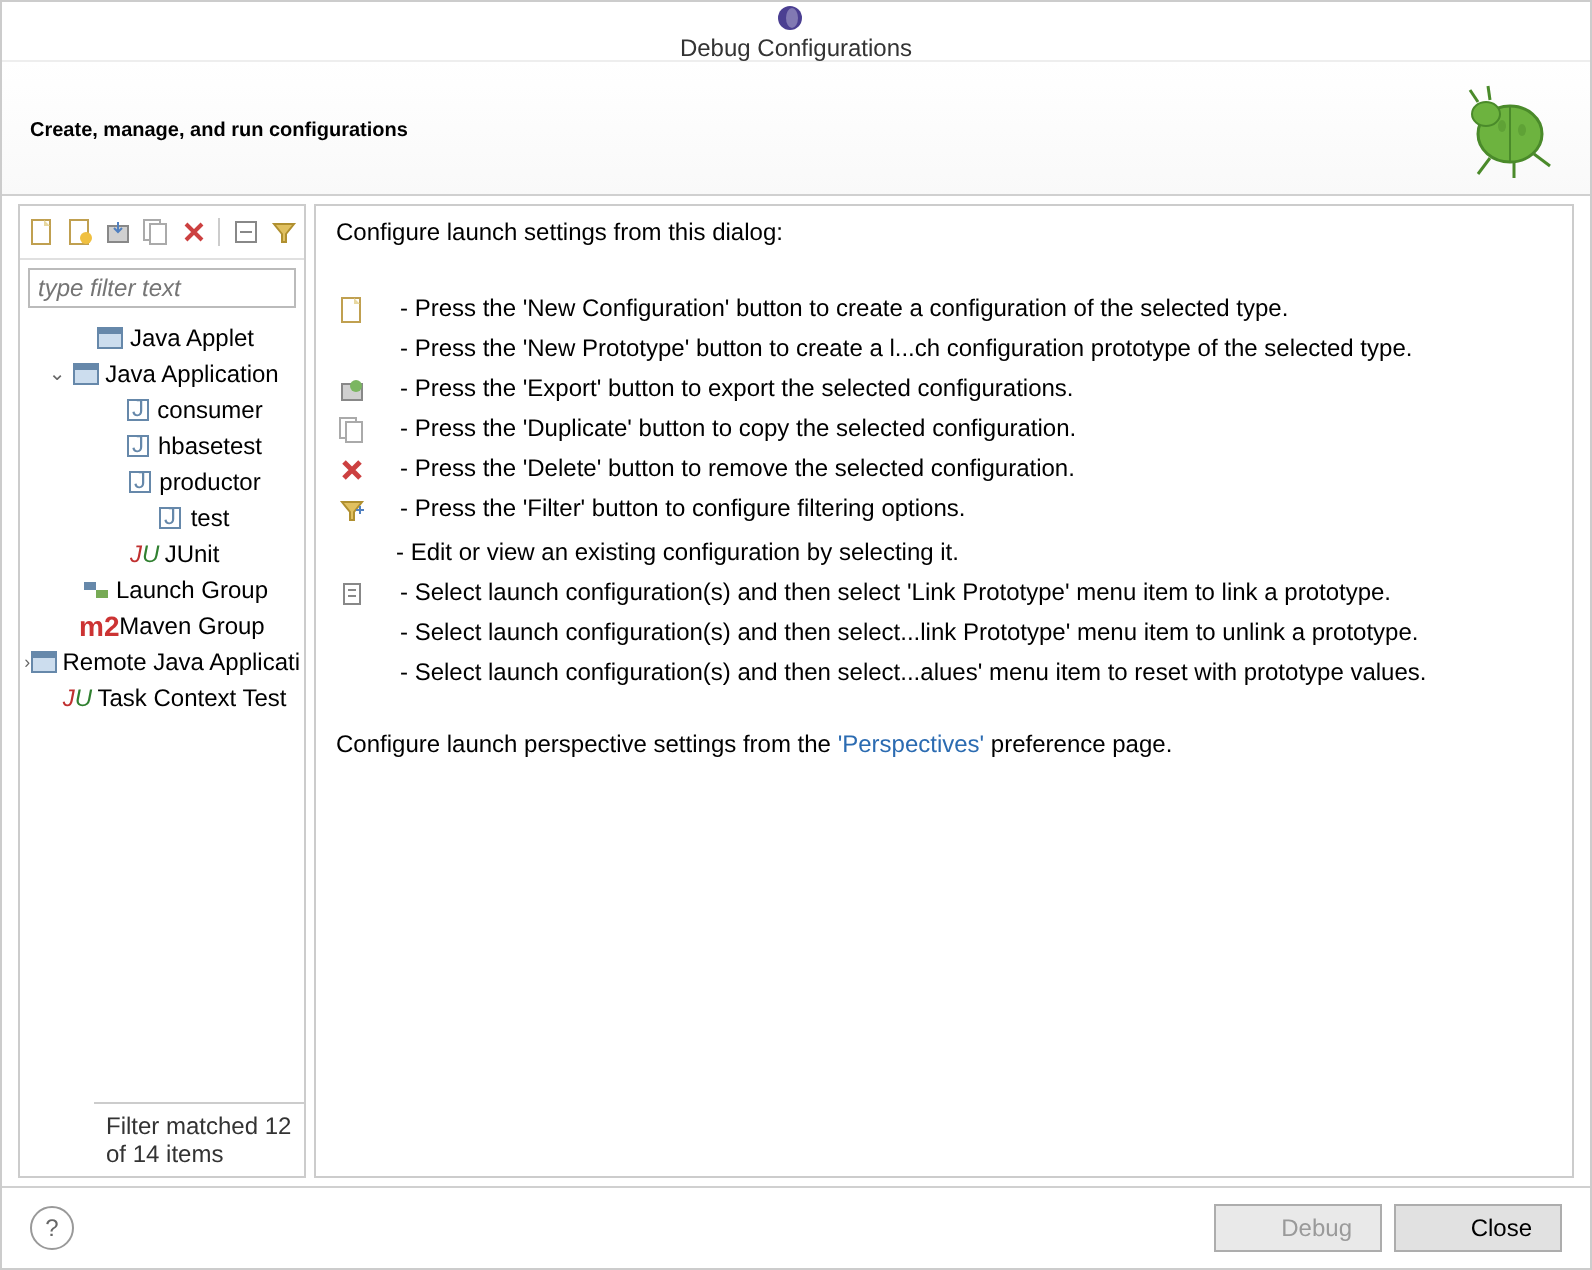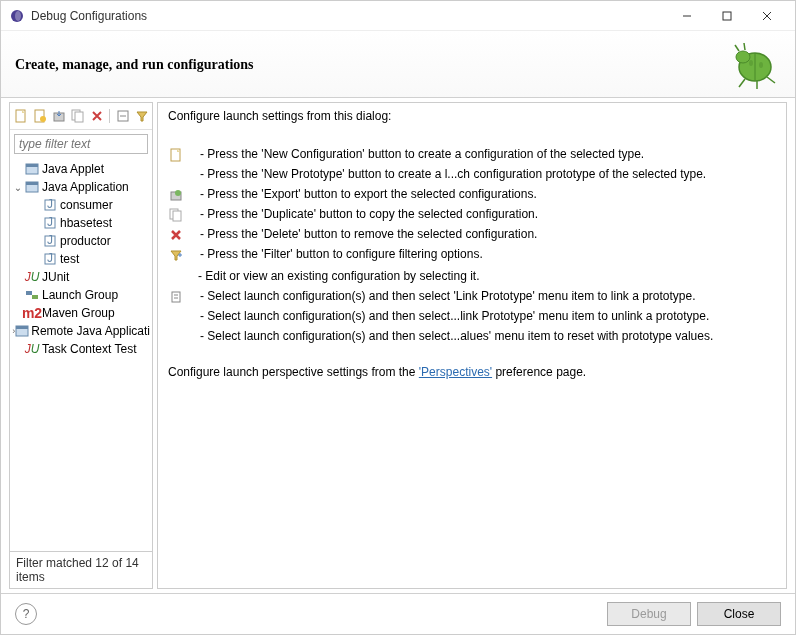--- a/index.html
+++ b/index.html
@@ -1,57 +1,57 @@
 <!DOCTYPE html>
 <html><head>
 <meta charset="utf-8">
 <style>
   * { box-sizing: border-box; font-family: "Segoe UI", Tahoma, sans-serif; font-size: 12px; }
   body { margin: 0; background: #fff; width: 796px; height: 635px; overflow: hidden; border: 1px solid #ccc; display: flex; flex-direction: column; }
   
-  .titlebar { height: 30px; display: flex; align-items: center; padding: 0 8px; background: #fff; border-bottom: 1px solid #eee; }
+  .titlebar { height: 30px; display: flex; align-items: center; padding: 0 8px; background: #fff; border-bottom: 1px solid #eee; flex-direction: column; }
   .titlebar .icon { width: 16px; height: 16px; margin-right: 6px; }
   .titlebar .title { color: #333; }
   .winbtns { margin-left: auto; display: flex; }
   .winbtn { width: 40px; height: 28px; display: flex; align-items: center; justify-content: center; color: #333; }
   
   .header { padding: 10px 14px 8px; background: linear-gradient(to bottom, #fff, #f9f9f9); display: flex; align-items: center; border-bottom: 1px solid #d0d0d0; }
-  .header-title { font-weight: bold; font-size: 14px; font-family: Liberation Serif, serif; }
+  .header-title { font-weight: bold; font-size: 10px; }
   .bug-icon { margin-left: auto; width: 56px; height: 48px; }
   
   .content { flex: 1; display: flex; padding: 4px 8px 0 8px; gap: 4px; min-height: 0; }
   
   .left-pane { width: 144px; border: 1px solid #ccc; display: flex; flex-direction: column; background: #fff; }
   .toolbar { display: flex; gap: 2px; padding: 4px 2px; border-bottom: 1px solid #e0e0e0; align-items: center; }
   .toolbtn { width: 18px; height: 18px; display: flex; align-items: center; justify-content: center; cursor: pointer; border-radius: 2px; }
   .tool-sep { width: 1px; height: 14px; background: #ccc; margin: 0 2px; }
   
   .filter-input { margin: 4px; padding: 2px 4px; border: 1px solid #bbb; width: calc(100% - 8px); color: #888; font-style: italic; }
   
   .tree { flex: 1; overflow: auto; padding: 2px 0; }
-  .tree-item { display: flex; align-items: center; padding: 1px 2px; cursor: pointer; white-space: nowrap; }
+  .tree-item { display: flex; align-items: center; padding: 1px 2px; cursor: pointer; white-space: nowrap; justify-content: center; }
   .tree-child { padding-left: 32px; }
   .expander { width: 12px; text-align: center; color: #666; font-size: 10px; }
   .tree-icon { width: 16px; height: 16px; display: inline-flex; align-items: center; justify-content: center; margin-right: 2px; font-size: 10px; }
   
-  .filter-status { border-top: 1px solid #ccc; padding: 4px 6px; color: #333; }
+  .filter-status { border-top: 1px solid #ccc; padding: 4px 6px; color: #333; margin-left: 37px; }
   
   .right-pane { flex: 1; border: 1px solid #ccc; padding: 6px 10px; background: #fff; overflow: auto; }
   .intro { margin-bottom: 24px; }
   .instr { display: flex; align-items: flex-start; margin: 4px 0; gap: 16px; }
   .instr-icon { width: 16px; height: 16px; display: flex; align-items: center; justify-content: center; flex-shrink: 0; }
   .instr-text { flex: 1; }
   .sub-instr { padding-left: 30px; margin: 6px 0; }
   .persp { margin-top: 20px; }
-  .link { color: #2b6bb1; text-decoration: underline; }
+  .link { color: #2b6bb1; }
   
   .bottom { border-top: 1px solid #d0d0d0; padding: 8px 14px; display: flex; align-items: center; margin-top: 4px; }
   .help-btn { width: 22px; height: 22px; border: 1px solid #999; border-radius: 50%; display: flex; align-items: center; justify-content: center; color: #666; cursor: pointer; }
   .action-btns { margin-left: auto; display: flex; gap: 6px; }
-  .btn { min-width: 84px; padding: 4px 14px; border: 1px solid #adadad; background: #e1e1e1; text-align: center; cursor: pointer; }
+  .btn { min-width: 84px; padding: 4px 14px; border: 1px solid #adadad; background: #e1e1e1; text-align: right; cursor: pointer; }
   .btn.disabled { color: #9a9a9a; background: #e9e9e9; cursor: default; }
   
   .ji { font-family: "Times New Roman", serif; font-size: 10px; font-style: italic; }
 </style>
 </head>
 <body>
 
 <div class="titlebar">
   <span class="icon">
     <svg viewBox="0 0 16 16">

